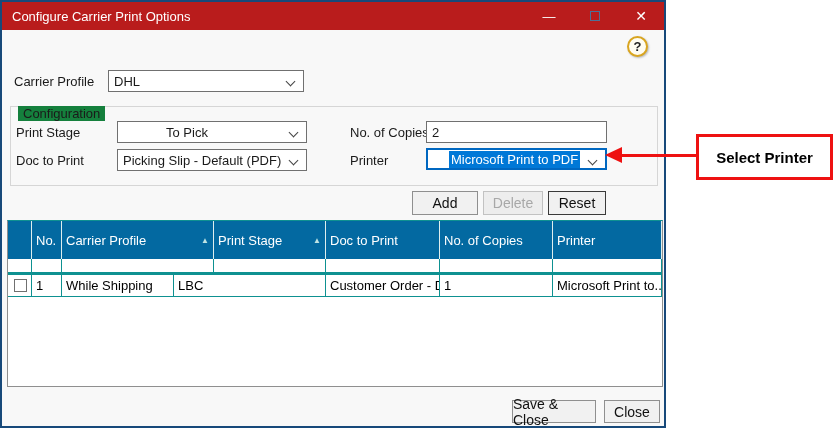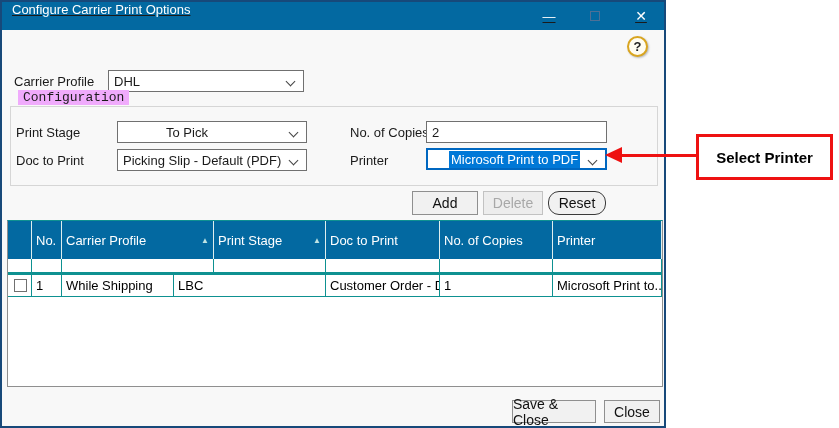--- a/index.html
+++ b/index.html
@@ -5,21 +5,21 @@
   * { margin:0; padding:0; box-sizing:border-box; }
   html,body { width:839px; height:428px; background:#ffffff; overflow:hidden;
     font-family:"Liberation Sans", sans-serif; font-size:13px; color:#1a1a1a; }
   body { position:relative; }
 
   
   .dialog { position:absolute; left:0; top:0; width:666px; height:428px;
     background:#f8f8f8; border:2px solid #17497a; }
 
   .titlebar { position:absolute; left:0; top:0; right:0; height:28px;
-    background:#0369a1; display:flex; align-items:flex-start;text-decoration:underline; }
+    background:#b91c1c; display:flex; align-items:center; }
   .titlebar .title { color:#ffffff; padding-left:10px; font-size:13px; }
   .win-controls { margin-left:auto; display:flex; height:100%; }
   .win-btn { width:46px; height:100%; display:flex; align-items:center;
     justify-content:center; color:#ffffff; font-size:13px; cursor:default; }
   .win-btn .max-box { width:10px; height:10px; border:1px solid #4d7096; }
   .win-btn.close { font-size:14px; }
 
   .help-btn { position:absolute; left:625px; top:34px; width:21px; height:21px;
     border-radius:50%; border:2px solid #d9a520; background:#fffdf2;
     display:flex; align-items:center; justify-content:center;
@@ -37,22 +37,22 @@
     transform:rotate(-45deg); }
   .textbox { position:absolute; height:22px; background:#ffffff;
     border:1px solid #707070; display:flex; align-items:center; padding-left:5px; }
 
   .combo.focused { border:2px solid #0067c0; padding-left:21px; }
   .combo.focused .sel-text { background:#0078d7; color:#ffffff; padding:1px 2px; }
 
   
   .groupbox { position:absolute; left:8px; top:104px; width:648px; height:80px;
     border:1px solid #d6d6d6; }
-  .group-legend { position:absolute; left:16px; top:88px; background:#f0abfc;
-    padding:0 5px;font-family:Liberation Mono, monospace; }
+  .group-legend { position:absolute; left:16px; top:104px; background:#15803d;
+    padding:0 5px; }
 
   
   .btn { position:absolute; height:24px; background:#f1f1f1;
     border:1px solid #8f8f8f; display:flex; align-items:center;
     justify-content:center; font-size:14px; color:#111; }
   .btn.default { border:1.5px solid #3a3a3a; }
   .btn.disabled { color:#a8a8a8; background:#ededed; border-color:#c2c2c2; }
 
   
   .grid { position:absolute; left:5px; top:218px; width:656px; height:167px;
@@ -137,21 +137,21 @@
   </div>
 
   <div class="lbl" style="left:348px; top:151px;">Printer</div>
   <div class="combo focused" style="left:424px; top:146px; width:181px;">
     <span class="sel-text">Microsoft Print to PDF</span>
     <span class="chev"></span>
   </div>
 
   <div class="btn" style="left:410px; top:189px; width:66px;">Add</div>
   <div class="btn disabled" style="left:481px; top:189px; width:60px;">Delete</div>
-  <div class="btn default" style="left:546px; top:189px; width:58px;border-radius:11px;">Reset</div>
+  <div class="btn default" style="left:546px; top:189px; width:58px;">Reset</div>
 
   <div class="grid">
     <div class="grid-row grid-header">
       <div class="cell c0"></div>
       <div class="cell c1">
         <span>No.</span>
       </div>
       <div class="cell c2">
         <span>Carrier Profile</span>
         <span class="sort">▲</span>

